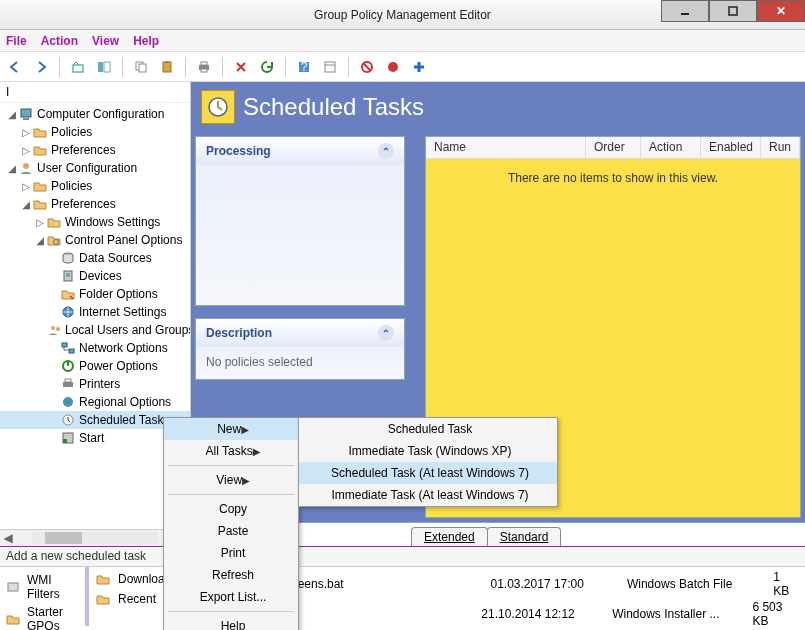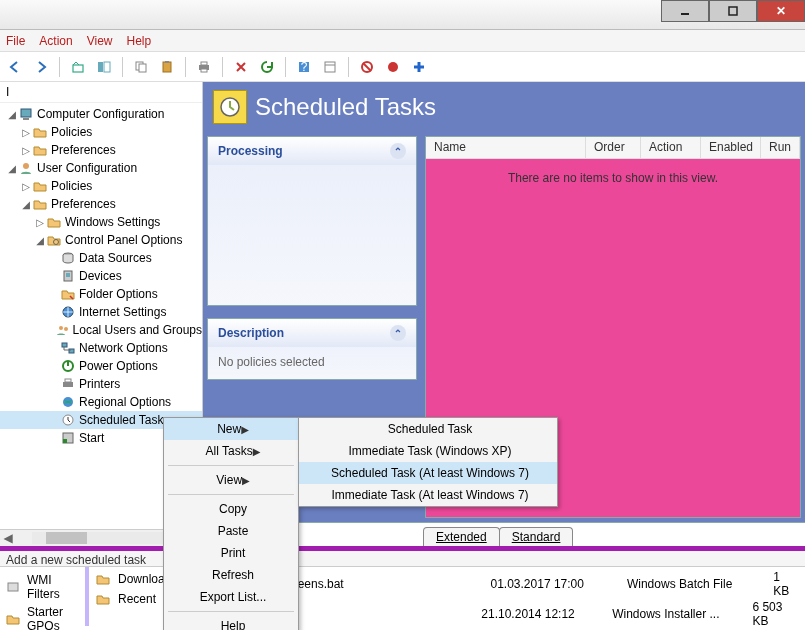--- a/index.html
+++ b/index.html
@@ -10,21 +10,21 @@
 .titlebar .title { flex: 1; text-align: center; color: #222; }
 .titlebar .win-buttons { position: absolute; right: 0; top: 0; display: flex; }
 .titlebar .wb { width: 48px; height: 22px; display: flex; align-items: center; justify-content: center; border: 1px solid #666; margin-top: 0; }
 .wb.min { background: #ccc; }
 .wb.max { background: #ccc; }
 .wb.close { background: #c8453d; color: #fff; font-weight: bold; }
 .titlebar .wb svg { display: block; }
 
 
 .menubar { height: 22px; background: #f5f5f5; display: flex; align-items: center; padding: 0 6px; gap: 14px; border-bottom: 1px solid #ddd; }
-.menubar span { color: #b91c1c; }
+.menubar span { color: #a21caf; font-weight: bold; }
 
 
 .toolbar { height: 30px; background: #fff; border-bottom: 1px solid #ddd; display: flex; align-items: center; padding: 0 4px; gap: 4px; }
 .toolbar .tb { width: 22px; height: 22px; display: flex; align-items: center; justify-content: center; border: 1px solid transparent; color: #333; }
 .toolbar .sep { width: 1px; height: 20px; background: #ccc; margin: 0 3px; }
 
 
 .main { display: flex; height: 464px; }
 .tree-pane { width: 210px; border-right: 1px solid #ccc; overflow: hidden; background: #fff; position: relative; }
 .tree-header { padding: 3px 6px; border-bottom: 1px solid #eee; }
@@ -44,38 +44,38 @@
 .tree-scroll .track { flex:1; height: 12px; background:#eaeaea; position:relative; margin:0 16px;}
 .tree-scroll .thumb { position:absolute; left:10%; width:30%; height:100%; background:#c2c2c2; }
 .tree-scroll .arr { width:16px; text-align:center; color:#666;}
 
 
 .right-pane { flex: 1; background: #6a7fc0; display: flex; flex-direction: column; }
 .right-header { height: 50px; display: flex; align-items: center; padding: 0 10px; gap: 8px; }
 .right-header .hicon { width: 34px; height: 34px; background: #f7d94c; border: 1px solid #b59800; display: flex; align-items: center; justify-content: center; }
 .right-header h1 { color: #fff; font-size: 24px; font-weight: normal; }
 
-.panels-row { display: flex; flex: 1; gap: 8px; padding: 4px; }
+.panels-row { display: flex; flex: 1; gap: 20px; padding: 4px; }
 .left-panels { width: 210px; display: flex; flex-direction: column; gap: 12px; }
 .panel { background: linear-gradient(#e9eefa,#f5f7fc); border: 1px solid #8aa; }
 .panel .phead { display: flex; align-items: center; justify-content: space-between; padding: 6px 10px; color: #2a4e9b; font-weight: bold; background: linear-gradient(#fff,#e2e8f7); }
 .panel .pbody { padding: 8px 10px; color: #666; min-height: 32px; }
 .panel.big .pbody { height: 140px; }
 .chevup { width:16px; height:16px; border-radius:50%; background:#dbe3f3; display:flex; align-items:center; justify-content:center; color:#3a5da8; font-size:10px;}
 
-.list-area { flex: 1; background: #ec4899; display: flex; flex-direction: column; border: 1px solid #8aa; }
+.list-area { flex: 1; background: #fde047; display: flex; flex-direction: column; border: 1px solid #8aa; }
 .list-header { display: flex; height: 22px; background: #f6f6f6; border-bottom: 1px solid #ddd; }
 .list-header .col { padding: 3px 8px; border-right: 1px solid #ddd; color: #333; }
 .list-body { flex: 1; display: flex; align-items: flex-start; justify-content: center; padding-top: 12px; color: #333; }
 
 .tabs-bottom { height: 24px; display: flex; align-items: flex-end; padding-left: 220px; border-top:1px solid #8aa; background:#fff;}
 .tabs-bottom .tab { padding: 2px 12px; border: 1px solid #888; border-bottom: none; background: #f5f5f5; border-top-left-radius:4px; border-top-right-radius:4px; margin-right:-1px;text-decoration:underline;}
 
 
-.statusbar { height: 20px; background: #f5f5f5; border-top: 5px solid #a21caf; padding: 2px 6px; color: #333; }
+.statusbar { height: 20px; background: #f5f5f5; border-top: 1px solid #a21caf; padding: 2px 6px; color: #333; }
 
 
 .explorer-peek { border-top: 1px solid #ccc; height: 60px; background: #fff; display:flex; }
 .ep-left { width: 90px; border-right:4px solid #c4b5fd; padding:4px 2px;}
 .ep-row { display:flex; align-items:center; gap:4px; padding:2px 4px; }
 .ep-right { flex:1; padding:2px; }
 .ep-file { display:flex; align-items:center; gap:8px; padding:1px 4px;}
 .ep-file .fn { width:210px; }
 .ep-file .fd { width:130px; }
 .ep-file .ft { width:140px; }
@@ -87,20 +87,21 @@
 .ctx .csep { height: 1px; background: #ccc; margin: 3px 4px; }
 .ctx .arrow { color:#333; font-size:10px; }
 .ctx1 { left: 163px; top: 417px; width: 136px; }
 .ctx2 { left: 298px; top: 417px; width: 260px; }
 
 </style>
 </head>
 <body>
 
 <div class="titlebar">
+  <span class="title">Group Policy Management Editor</span>
   <div class="win-buttons">
     <div class="wb min">
         <svg width="12" height="12">
           <line x1="2" y1="9" x2="10" y2="9" stroke="#222" stroke-width="2"></line>
         </svg>
       </div>
     <div class="wb max">
         <svg width="12" height="12">
           <rect x="2" y="2" width="8" height="8" fill="none" stroke="#222" stroke-width="1.5"></rect>
         </svg>

